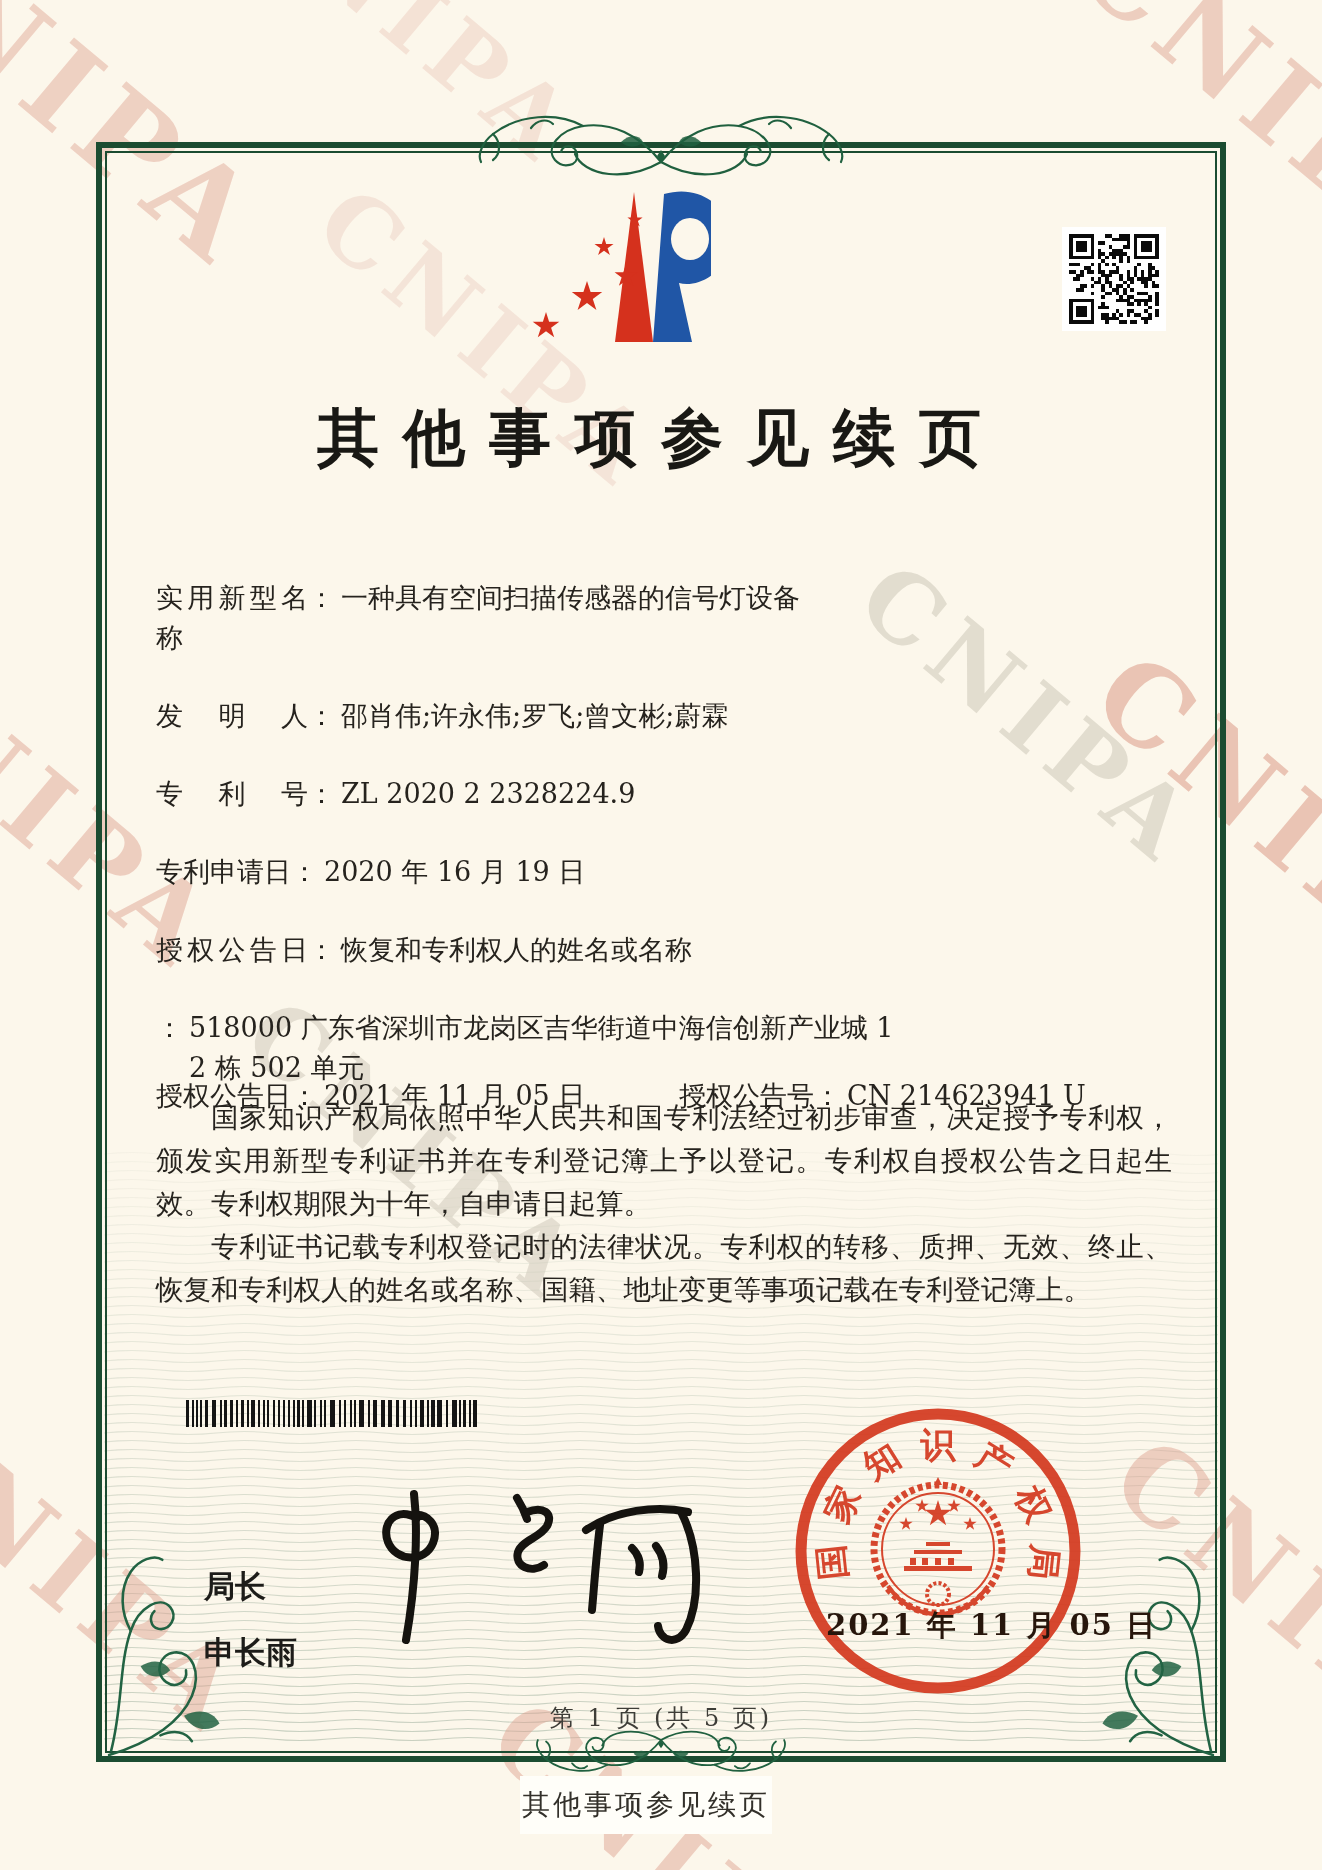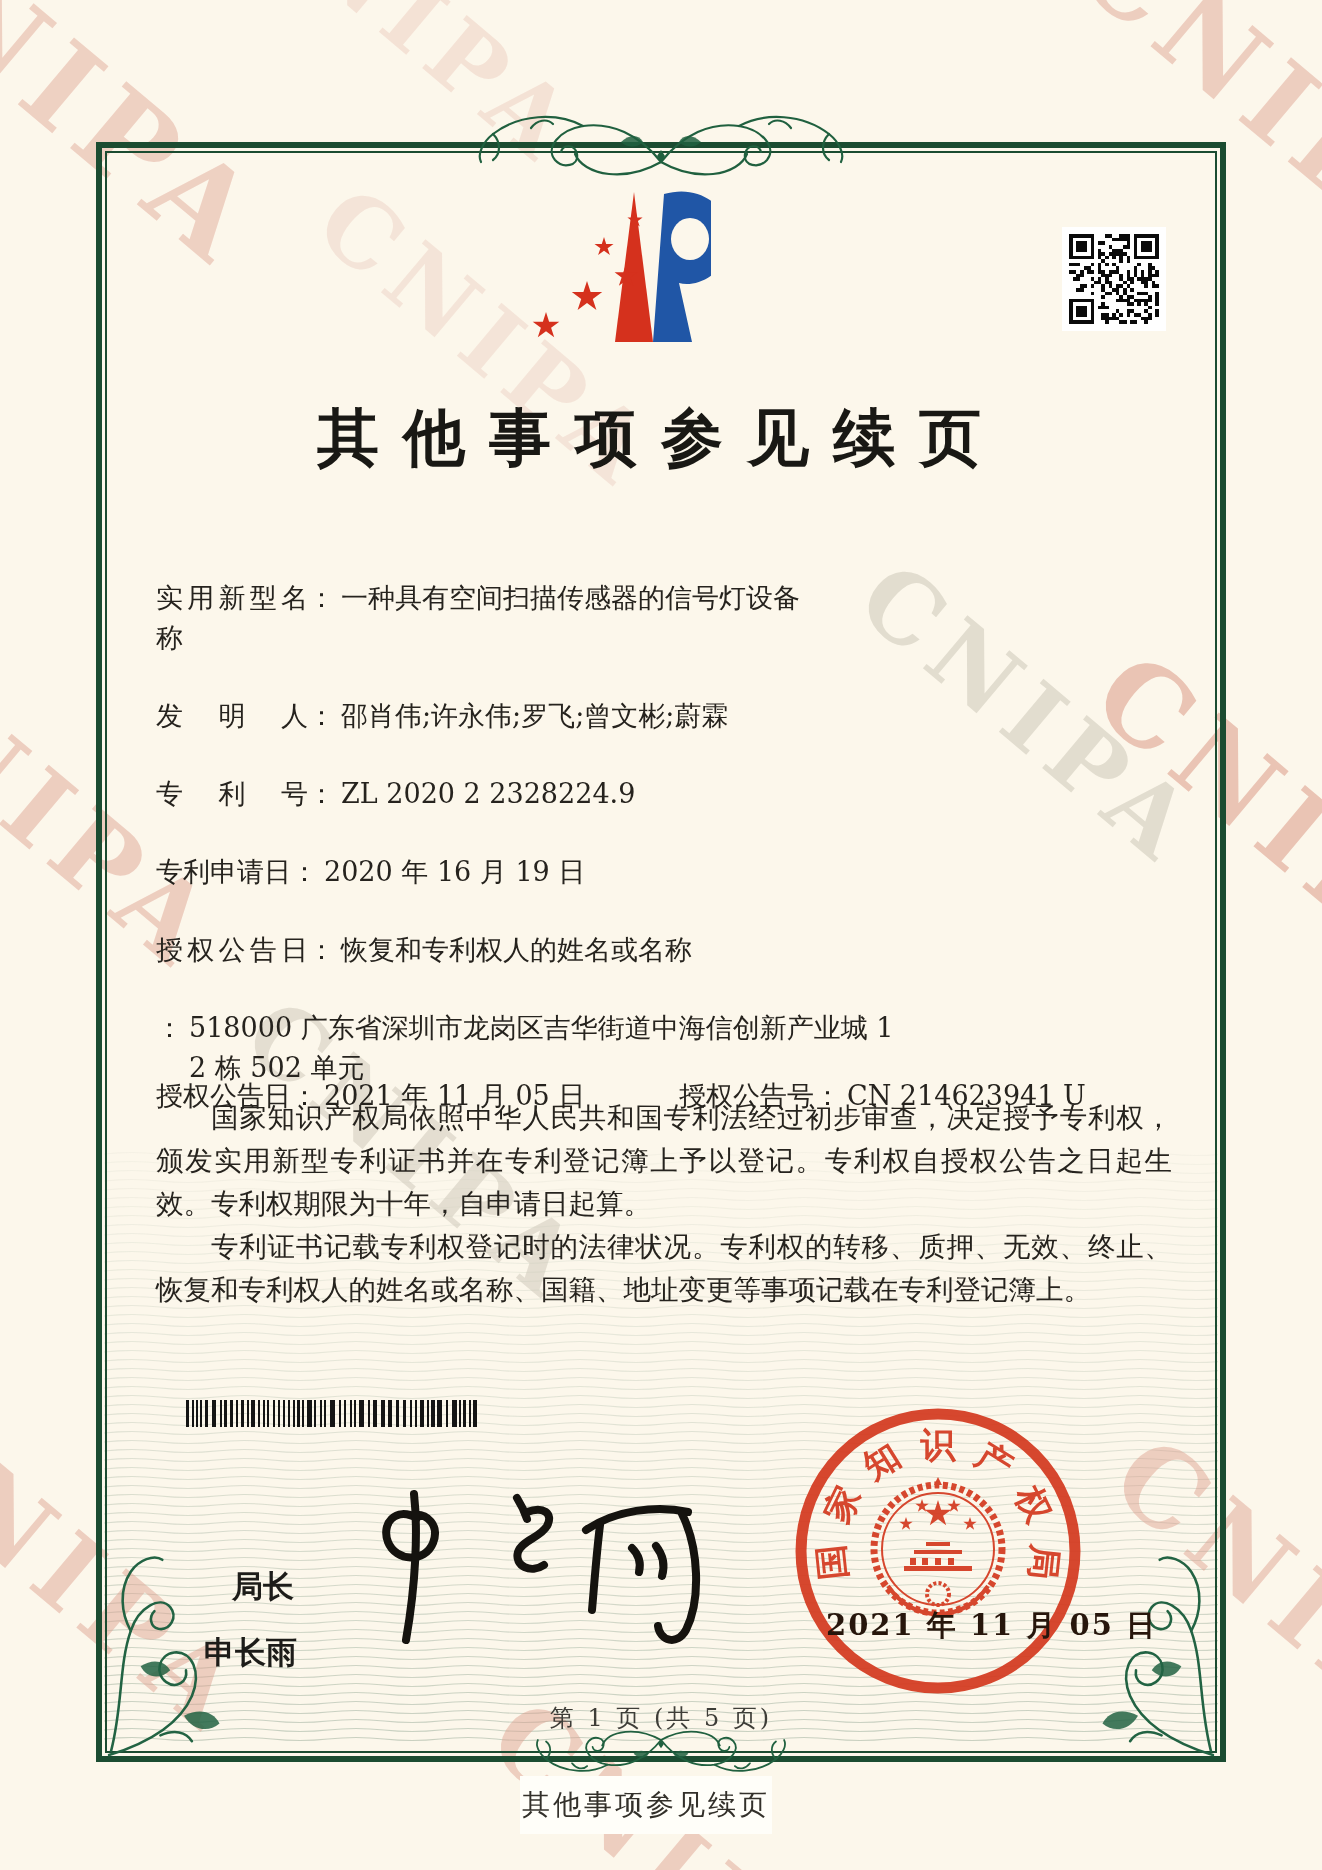--- a/index.html
+++ b/index.html
@@ -49,21 +49,21 @@
   .f-value{flex:1;}
   .grant-row{position:relative;display:flex;line-height:40px;font-size:27px;}
   .grant-right{position:absolute;left:523px;top:0;display:flex;}
   
   .paragraphs{position:absolute;left:156px;top:1096px;width:1016px;font-size:27.5px;line-height:43px;text-align:justify;z-index:4;}
   .paragraphs p{margin:0;text-indent:2em;}
   
   .barcode{position:absolute;left:186px;top:1400px;width:292px;height:27px;display:flex;align-items:stretch;z-index:4;}
   .barcode div{flex:none;height:100%;}
   
-  .signoff-title{position:absolute;left:204px;top:1566px;font-size:31px;font-weight:bold;font-family:"DejaVu Sans","Liberation Sans",sans-serif;color:#1d1c19;z-index:4;margin-left:28px;}
+  .signoff-title{position:absolute;left:204px;top:1566px;font-size:31px;font-weight:bold;font-family:"DejaVu Sans","Liberation Sans",sans-serif;color:#1d1c19;z-index:4;}
   .signoff-name{position:absolute;left:204px;top:1632px;font-size:31px;font-weight:bold;font-family:"DejaVu Sans","Liberation Sans",sans-serif;color:#1d1c19;z-index:4;}
   .signature{position:absolute;left:355px;top:1488px;z-index:4;}
   
   .seal{position:absolute;left:792px;top:1398px;width:292px;height:312px;z-index:5;}
   .seal-date{position:absolute;left:826px;top:1606px;font-size:29px;font-weight:600;letter-spacing:2px;color:#27160c;z-index:6;}
   
   .page-info{position:absolute;left:96px;right:96px;top:1702px;text-align:center;font-size:24px;letter-spacing:3px;color:#3e3d38;z-index:4;}
   .note-box{
     position:absolute;left:520px;top:1776px;width:252px;height:58px;
     background:#fffef9;display:flex;align-items:center;justify-content:center;

